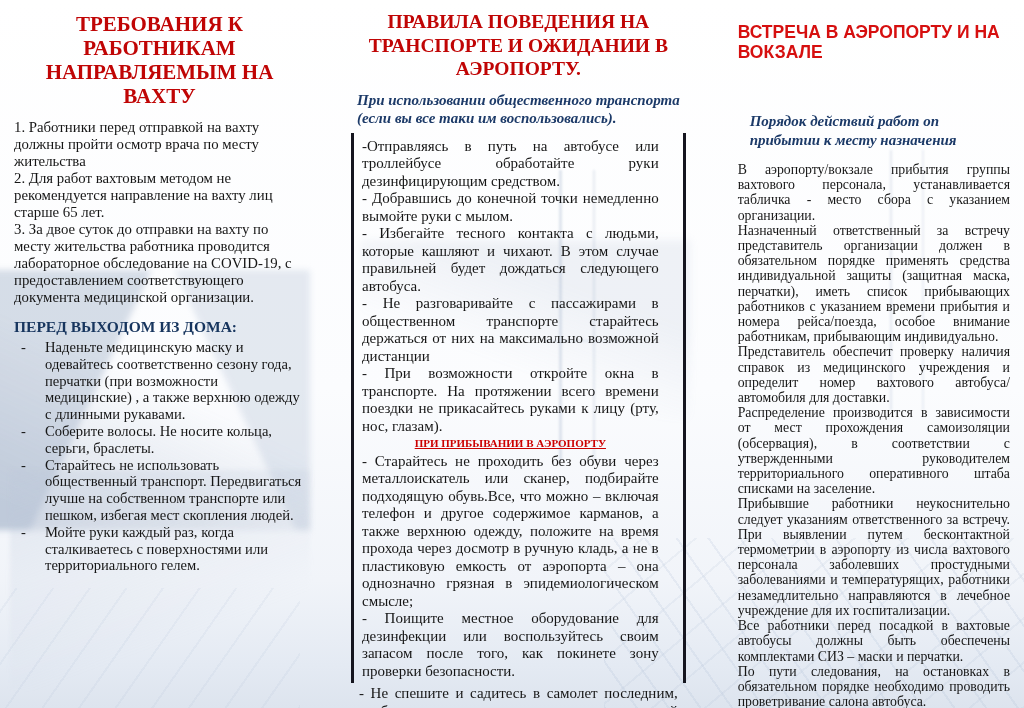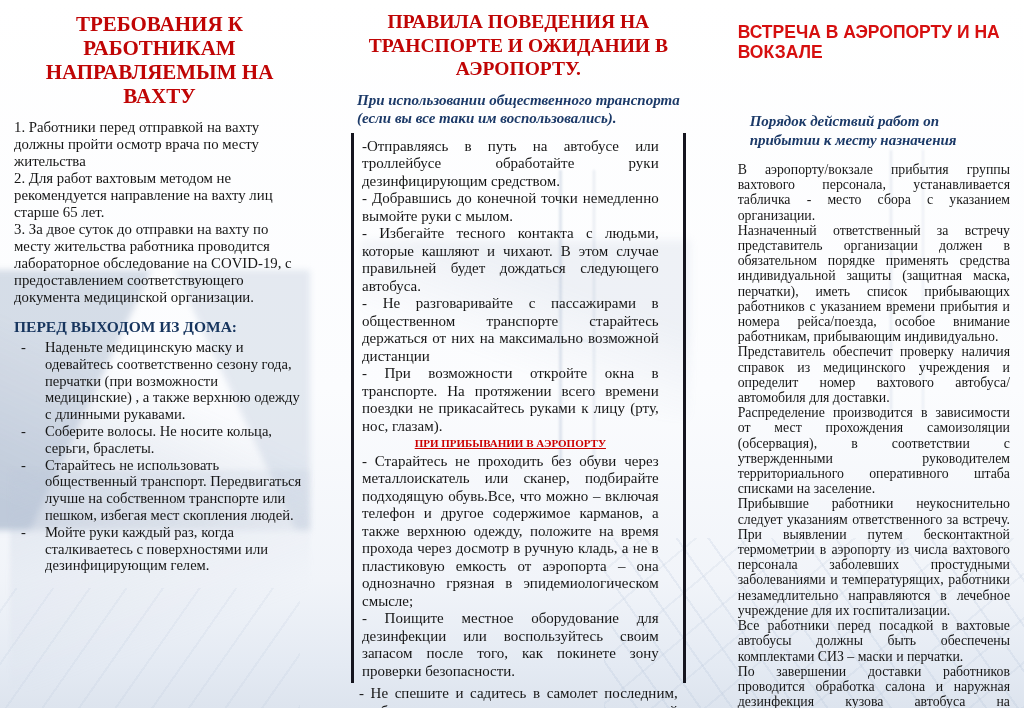--- a/index.html
+++ b/index.html
@@ -109,21 +109,21 @@
         <div class="d-item">
           <span class="dash">-</span>
           <span class="txt">Соберите волосы. Не носите кольца, серьги, браслеты.</span>
         </div>
         <div class="d-item">
           <span class="dash">-</span>
           <span class="txt">Старайтесь не использовать общественный транспорт. Передвигаться лучше на собственном транспорте или пешком, избегая мест скопления людей.</span>
         </div>
         <div class="d-item">
           <span class="dash">-</span>
-          <span class="txt">Мойте руки каждый раз, когда сталкиваетесь с поверхностями или дезинфицирующим гелем.</span>
+          <span class="txt">Мойте руки каждый раз, когда сталкиваетесь с поверхностями или территориального гелем.</span>
         </div>
       </div>
     </section>
 
     <section class="col col2">
       <h1 class="t-red">ПРАВИЛА ПОВЕДЕНИЯ НА ТРАНСПОРТЕ И ОЖИДАНИИ В АЭРОПОРТУ.</h1>
       <h2 class="sub">При использовании общественного транспорта (если вы все таки им воспользовались).</h2>
       <div class="ruled">
         <p>-Отправляясь в путь на автобусе или троллейбусе обработайте руки дезинфицирующим средством.</p>
         <p>- Добравшись до конечной точки немедленно вымойте руки с мылом.</p>
@@ -142,18 +142,19 @@
     <section class="col col3">
       <h1>ВСТРЕЧА В АЭРОПОРТУ И НА ВОКЗАЛЕ</h1>
       <h2 class="sub">Порядок действий работ оп прибытии к месту назначения</h2>
       <div class="body">
         <p>В аэропорту/вокзале прибытия группы вахтового персонала, устанавливается табличка - место сбора с указанием организации.</p>
         <p>Назначенный ответственный за встречу представитель организации должен в обязательном порядке применять средства индивидуальной защиты (защитная маска, перчатки), иметь список прибывающих работников с указанием времени прибытия и номера рейса/поезда, особое внимание работникам, прибывающим индивидуально.</p>
         <p>Представитель обеспечит проверку наличия справок из медицинского учреждения и определит номер вахтового автобуса/автомобиля для доставки.</p>
         <p>Распределение производится в зависимости от мест прохождения самоизоляции (обсервация), в соответствии с утвержденными руководителем территориального оперативного штаба списками на заселение.</p>
         <p>Прибывшие работники неукоснительно следует указаниям ответственного за встречу. При выявлении путем бесконтактной термометрии в аэропорту из числа вахтового персонала заболевших простудными заболеваниями и температурящих, работники незамедлительно направляются в лечебное учреждение для их госпитализации.</p>
         <p>Все работники перед посадкой в вахтовые автобусы должны быть обеспечены комплектами СИЗ – маски и перчатки.</p>
+        <p>По пути следования, на остановках в обязательном порядке необходимо проводить проветривание салона автобуса.</p>
         <p>По завершении доставки работников проводится обработка салона и наружная дезинфекция кузова автобуса на оборудованных пунктах дезинфекции.</p>
       </div>
     </section>
 
   </div>
 </div>
 
 </body></html>

